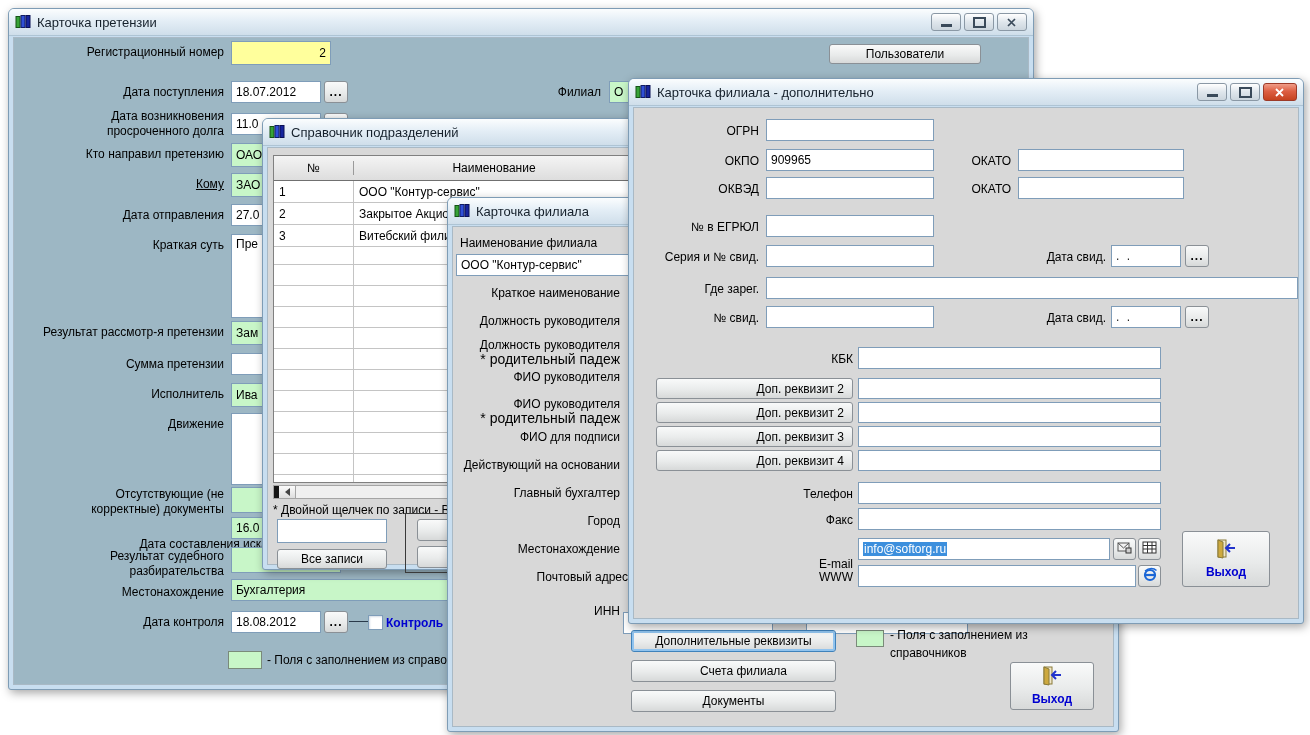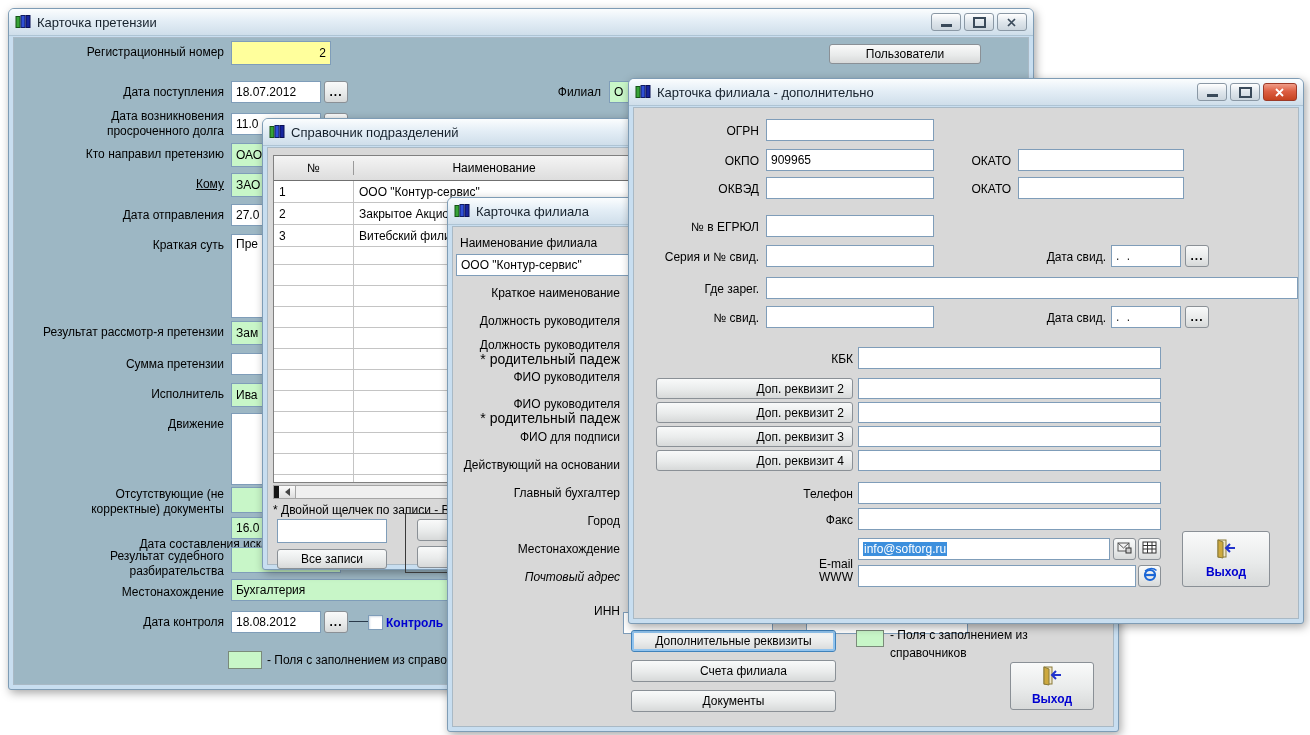--- a/index.html
+++ b/index.html
@@ -214,21 +214,21 @@
   <div class="lbl" style="left:2px;width:170px;top:140px;">Должность руководителя</div>
   <div class="lbl sub" style="left:2px;width:170px;top:153px;">* родительный падеж</div>
   <div class="lbl" style="left:2px;width:170px;top:172px;">ФИО руководителя</div>
   <div class="lbl" style="left:2px;width:170px;top:199px;">ФИО руководителя</div>
   <div class="lbl sub" style="left:2px;width:170px;top:212px;">* родительный падеж</div>
   <div class="lbl" style="left:2px;width:170px;top:232px;">ФИО для подписи</div>
   <div class="lbl" style="left:2px;width:170px;top:260px;">Действующий на основании</div>
   <div class="lbl" style="left:2px;width:170px;top:288px;">Главный бухгалтер</div>
   <div class="lbl" style="left:2px;width:170px;top:316px;">Город</div>
   <div class="lbl" style="left:2px;width:170px;top:344px;">Местонахождение</div>
-  <div class="lbl" style="left:2px;width:170px;top:372px;font-style:italic;">Почтовый адрес</div>
+  <div class="lbl" style="left:10px;width:170px;top:372px;">Почтовый адрес</div>
   <div class="lbl" style="left:2px;width:170px;top:406px;">ИНН</div>
 
   <div class="fld" style="left:175px;top:414px;width:150px;height:22px;"></div>
   <div class="fld" style="left:358px;top:414px;width:162px;height:22px;"></div>
 
   <div class="btn focus" style="left:183px;top:432px;width:205px;height:22px;">Дополнительные реквизиты</div>
   <div class="btn" style="left:183px;top:462px;width:205px;height:22px;padding-left:20px;">Счета филиала</div>
   <div class="btn" style="left:183px;top:492px;width:205px;height:22px;">Документы</div>
 
   <div class="swatch" style="left:408px;top:432px;width:26px;height:15px;"></div>

